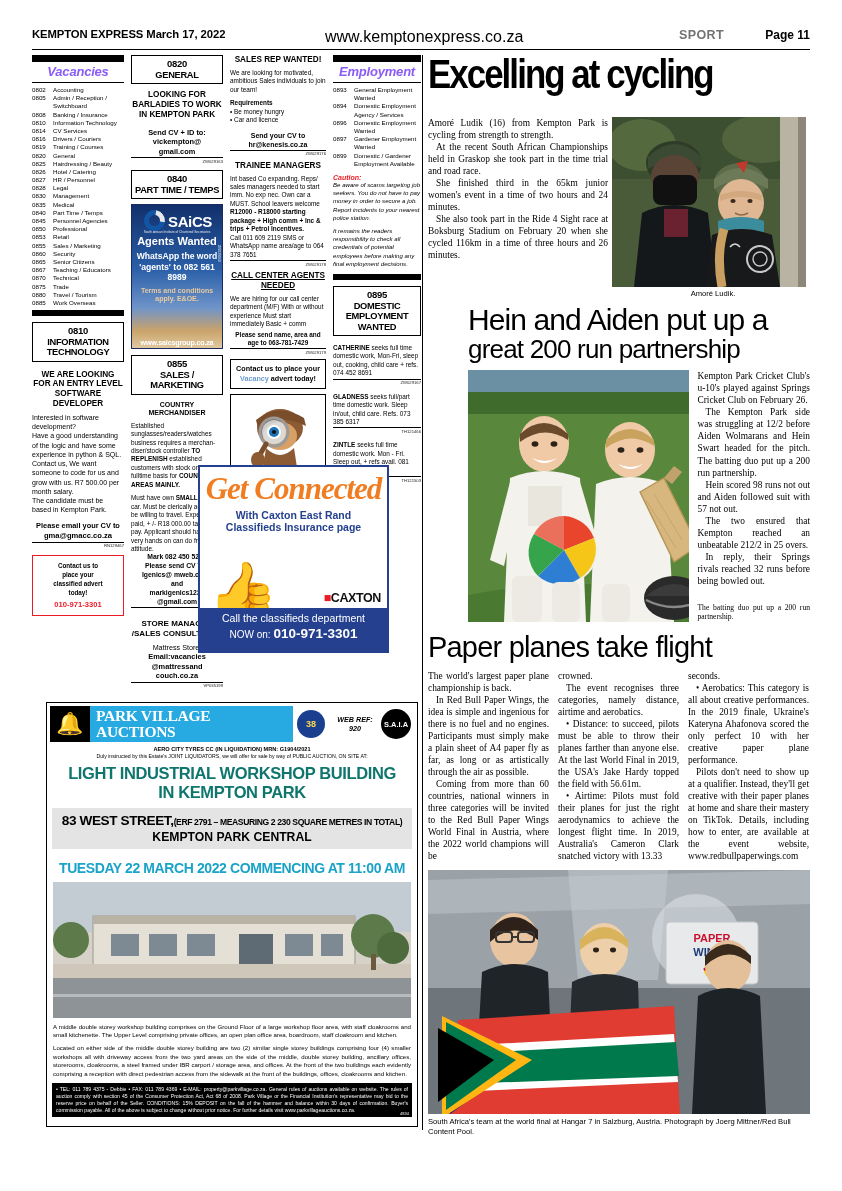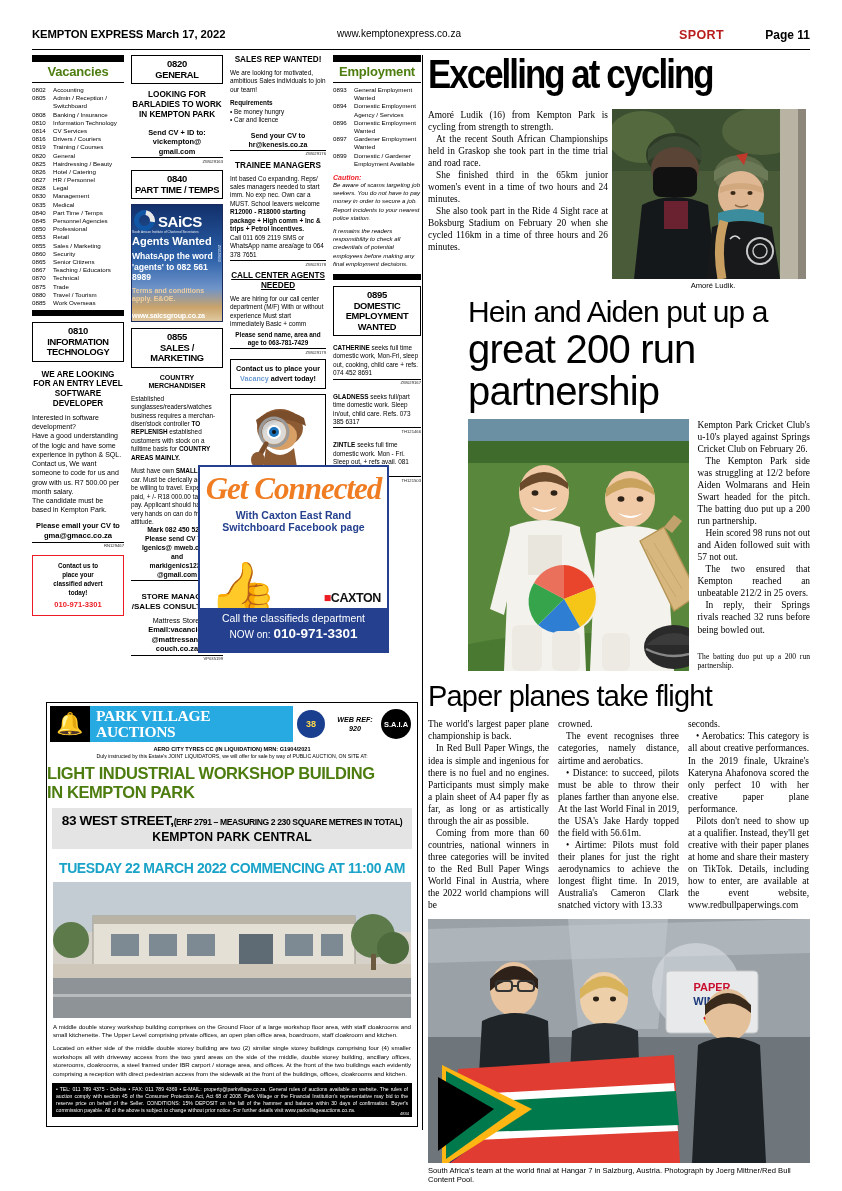--- a/index.html
+++ b/index.html
@@ -13,35 +13,35 @@
   }
   .page { position: relative; width: 842px; height: 1191px; padding: 0; }
 
   
   .masthead {
     position: absolute; top: 28px; left: 32px; width: 778px; height: 22px;
     display: flex; align-items: baseline;
     border-bottom: 1.3px solid #000;
   }
   .masthead-left { font-size: 11.3px; font-weight: bold; letter-spacing: -0.1px; }
-  .masthead-url { position: absolute; left: 305px; font-size: 10px; }
-  .masthead-sport { position: absolute; right: 86px; font-size: 12.5px; font-weight: bold; color: #b91c1c; letter-spacing: 0.4px; }
+  .masthead-url { position: absolute; left: 293px; font-size: 16px; }
+  .masthead-sport { position: absolute; right: 86px; font-size: 12.5px; font-weight: bold; color: #737373; letter-spacing: 0.4px; }
   .masthead-page { position: absolute; right: 0px; font-size: 12px; font-weight: bold; }
 
   
   .classifieds { position: absolute; top: 55px; left: 32px; width: 388px; }
   .col { position: absolute; top: 0; }
   .col-1 { left: 0px;   width: 92px; }
   .col-2 { left: 99px;  width: 92px; }
   .col-3 { left: 198px; width: 96px; }
   .col-4 { left: 301px; width: 88px; }
 
   .cat-bar { height: 7px; background: #000; margin-bottom: 2px; }
   .cat-title {
-    text-align: center; color: #4d7c0f; font-weight: bold;
+    text-align: center; color: #8b5cf6; font-style: italic; font-weight: bold;
     font-size: 13px; margin-bottom: 3px; letter-spacing: -0.2px;
   }
   .cat-rule { height: 1px; background:#000; margin: 2px 0 3px; }
   .cat-list { font-size: 6.2px; line-height: 1.32; }
   .cat-list .row { display: flex; }
   .cat-list .num { width: 21px; flex: none; }
   .cat-list .nm { flex: 1; }
   .cat-bottom-bar { height: 6px; background:#000; margin-top:3px; }
 
   .codebox {
@@ -58,23 +58,23 @@
   }
   .ad-head.sm { font-size: 7px; }
   .ad-body { font-size: 6.4px; line-height: 1.32; }
   .ad-center { text-align: center; }
   .ad-bold { font-weight: bold; }
   .ad-ref { text-align: right; font-size: 4.2px; color:#222; margin-top:1px;
             border-top: 0.7px solid #000; padding-top: 0.5px; }
 
   
   .saics {
-    margin-top: 4px; height: 118px; border: 1px solid #1a2a5e; position: relative;
+    margin-top: 4px; height: 145px; border: 1px solid #1a2a5e; position: relative;
     background: linear-gradient(180deg,#12306b 0%, #2a5fa8 45%, #6f94c9 72%, #caa36a 88%, #e0c9a0 100%);
-    overflow: hidden; 
+    overflow: hidden; text-align:center;
   }
   .saics .ring {
     width: 21px; height: 21px; border-radius: 50%;
     border: 5px solid #1156a5; border-right-color: #e8e8e8;
     display:inline-block; vertical-align: middle; margin: 5px 3px 0 2px;
     transform: rotate(-35deg);
   }
   .saics .brand { display:inline-block; vertical-align: middle; margin-top:6px;
     color:#fff; font-weight:bold; font-size: 15px; letter-spacing: -0.4px;}
   .saics .brandsub { color:#e3e9f5; font-size: 3.2px; margin-top:-1px; }
@@ -129,21 +129,21 @@
   .getcon .footer .f2 b { font-size:13.5px; }
 
   
   .sport { position: absolute; top: 55px; left: 428px; width: 382px; }
   .sep-v { position:absolute; left:422px; top:55px; width:1px; height:1075px; background:#000; }
 
   .hl1 { font-family:"Liberation Sans", sans-serif; font-weight:bold;
          font-size: 40px; letter-spacing:-2.2px; line-height:0.95;
          transform: scaleX(0.87); transform-origin: left center; }
   .hl2 { font-weight: normal; font-size: 30px; line-height: 1.05; letter-spacing:-0.9px; }
-  .hl3 { font-weight: normal; font-size: 40px; line-height: 1.05; letter-spacing:-0.8px; }
+  .hl3 { font-weight: normal; font-size: 26px; line-height: 1.05; letter-spacing:-0.8px; }
 
   .body-serif { font-family:"Liberation Serif", serif; font-size: 9.4px; line-height:1.28; text-align:justify; }
   .body-serif p { text-indent: 8px; margin: 0; }
   .body-serif p.first { text-indent: 0; }
   .caption { font-size: 7.6px; line-height: 1.25; }
 
   .photo { background:#2a2f28; position:relative; overflow:hidden; }
 
   
   .auction { position: absolute; left: 46px; top: 702px; width: 372px; height: 425px;
@@ -157,21 +157,21 @@
   .pva-blue .t2 { font-size: 9.2px; font-style:italic; font-weight:bold; letter-spacing:-0.2px;}
   .pva-badge { width:28px; height:28px; margin:0 4px; border-radius:50%;
                background:#1a3f8f; color:#ffd84d; font-size:9px; font-weight:bold;
                display:flex;align-items:center;justify-content:center;}
   .pva-web { font-size: 7.2px; font-weight:bold; font-style:italic; text-align:center; width:52px;}
   .pva-saia { width:30px; height:30px; border-radius:50%; background:#000; color:#fff;
               font-size:7.5px; font-weight:bold; display:flex;align-items:center;justify-content:center;
               margin-right:3px;}
   .auc-l1 { text-align:center; font-size:5.6px; font-weight:bold; margin-top:4px;}
   .auc-l2 { text-align:center; font-size:5.2px; margin-top:1px;}
-  .auc-red { text-align:left; color:#4d7c0f; font-weight:bold; font-size:16.5px;
+  .auc-red { text-align:center; color:#0f766e; font-weight:bold; font-size:16.5px;
              line-height:1.14; margin-top:5px; letter-spacing:-0.4px;}
   .auc-grey { background:#e4e4e4; margin:6px 5px 11px; padding:5px 3px; text-align:center;}
   .auc-grey .g1 { font-size: 13.6px; font-weight:bold; letter-spacing:-0.4px;}
   .auc-grey .g1 small { font-size: 8.6px; }
   .auc-grey .g2 { font-size: 12.2px; font-weight:bold; margin-top:2px;}
   .auc-teal { text-align:center; color:#1aa3c8; font-weight:bold; font-size:14px;
               margin-top:7px; letter-spacing:-0.4px;}
   .auc-photo { margin: 6px 6px 0; height: 136px; background:#8d9398; position:relative; overflow:hidden;}
   .auc-p { font-size: 6.1px; line-height: 1.38; margin: 5px 6px 0; text-align:justify;}
   .auc-black { background:#000; color:#fff; margin:5px 5px 4px; padding:3px 4px;
@@ -496,39 +496,39 @@
       <div class="ad" style="margin-top:7px;">
         <div class="ad-body"><b>ZINTLE</b><span> seeks full time domestic work. Mon - Fri. Sleep out, + refs avail. 081 004 6055.</span></div>
         <div class="ad-ref">TH121503</div>
       </div>
     </div>
   </div>
 
   <div class="getcon">
     <div class="gc-title">Get Connected</div>
     <div class="gc-l1">With Caxton East Rand</div>
-    <div class="gc-l2">Switchboard Facebook page</div>
+    <div class="gc-l2">Classifieds Insurance page</div>
     <div class="thumb">👍</div>
     <div class="cx">
       <div class="cx-1"><span class="mark">■</span><span>CAXTON</span></div>
       <div class="cx-2">CLASSIFIEDS</div>
     </div>
     <div class="footer">
       <div class="f1">Call the classifieds department</div>
       <div class="f2"><span>NOW on: </span><b>010-971-3301</b></div>
     </div>
   </div>
 
   <div class="sep-v"></div>
 
   <div class="sport">
 
     <div>
       <div class="hl1" style="width:440px;">Excelling at cycling</div>
-      <div style="display:flex;gap:4px;margin-top:16px;">
+      <div style="display:flex;gap:4px;margin-top:24px;">
         <div style="width:180px;" class="body-serif">
           <p class="first">Amoré Ludik (16) from Kempton Park is cycling from strength to strength.</p>
           <p>At the recent South African Championships held in Graskop she took part in the time trial and road race.</p>
           <p>She finished third in the 65km junior women's event in a time of two hours and 24 minutes.</p>
           <p>She also took part in the Ride 4 Sight race at Boksburg Stadium on February 20 when she cycled 116km in a time of three hours and 26 minutes.</p>
         </div>
         <div class="photo" style="width:194px;height:170px;">
           <svg width="194" height="170" viewBox="0 0 194 170">
             <rect width="194" height="170" fill="#4a5b3a"></rect>
             <rect x="0" y="0" width="194" height="62" fill="#3c4f31"></rect>

